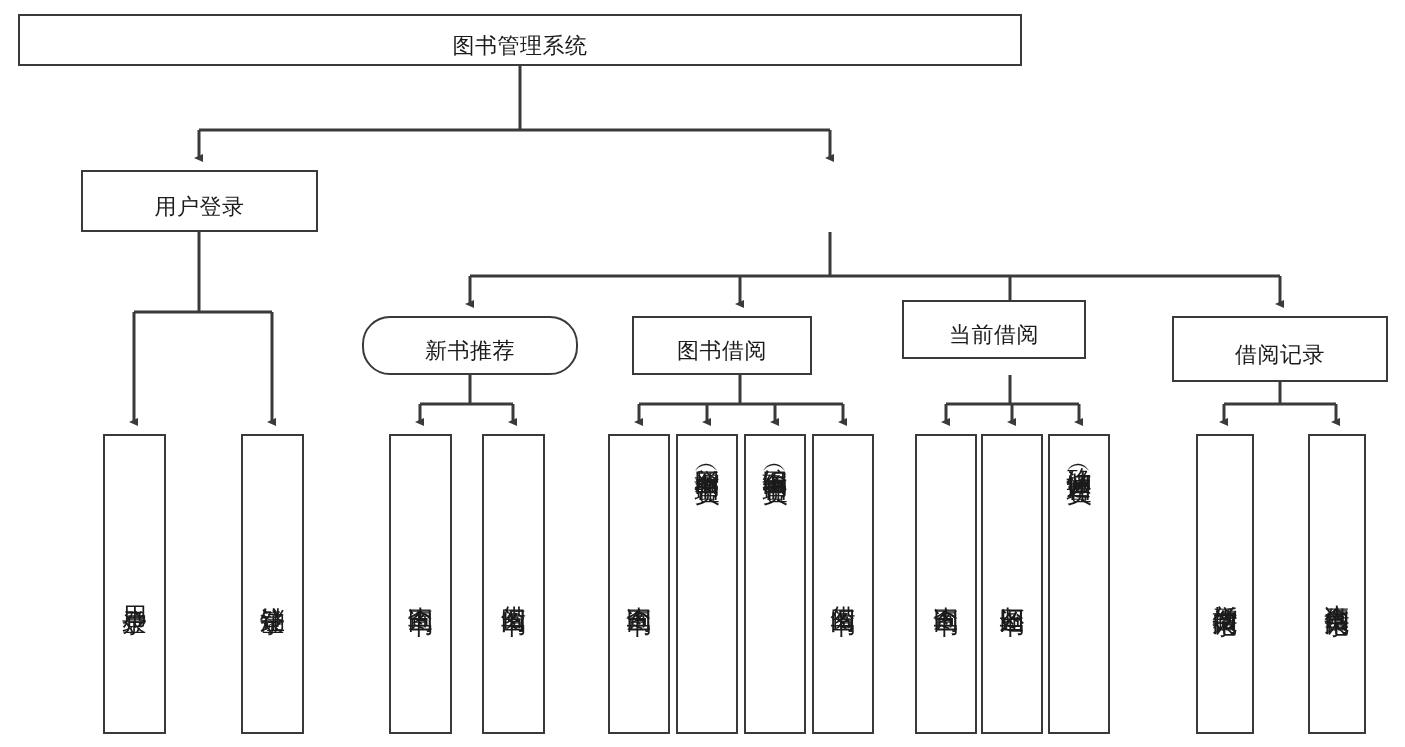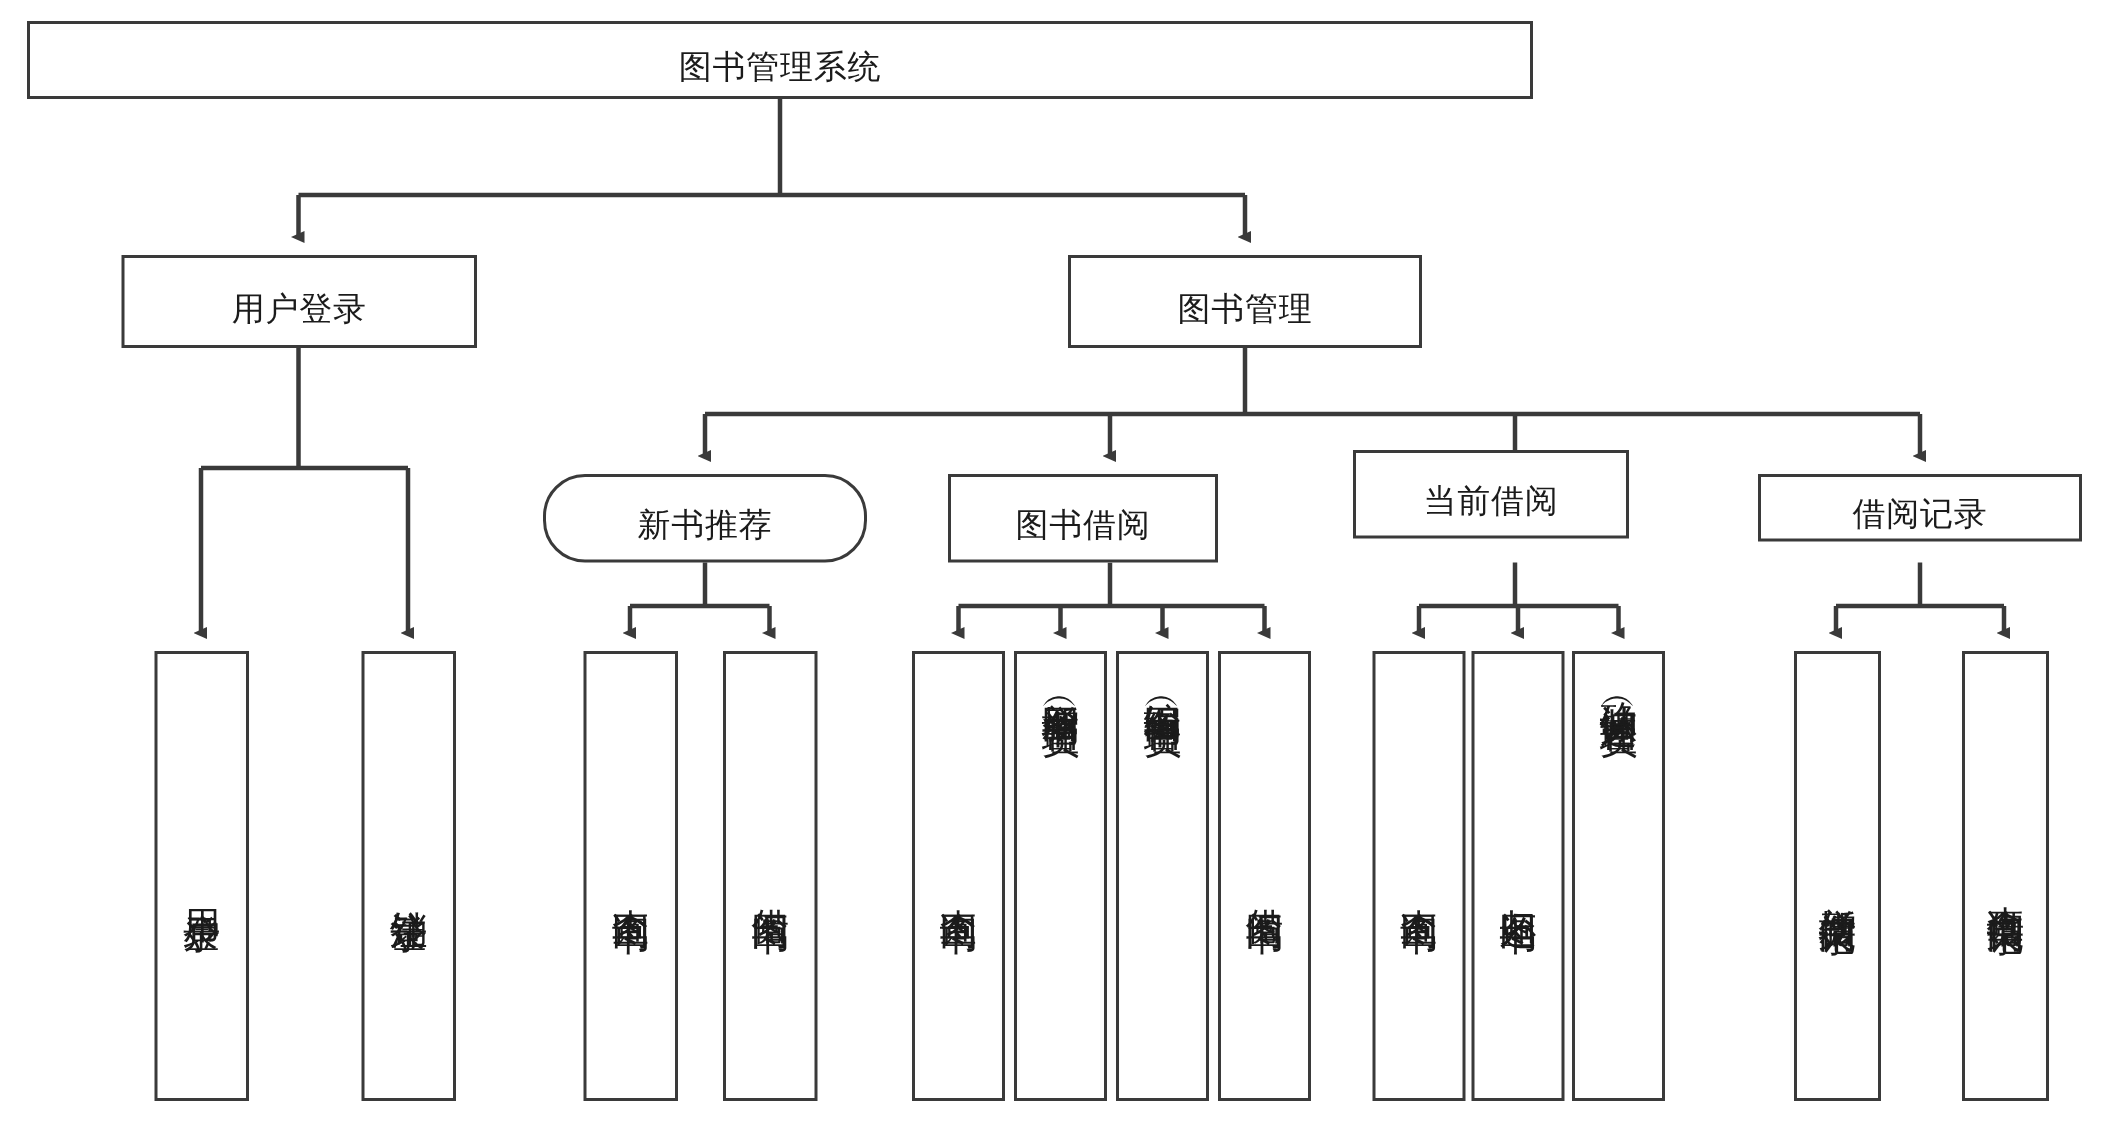--- a/index.html
+++ b/index.html
@@ -126,37 +126,34 @@
   </svg>
 
   <div class="node horiz" style="left:18px; top:14px; width:1004px; height:52px;">
     <span class="node-label">图书管理系统</span>
   </div>
 
   <div class="node horiz" style="left:81px; top:170px; width:237px; height:62px;">
     <span class="node-label">用户登录</span>
   </div>
 
-  <div class="node horiz" style="left:712px; top:170px; width:236px; height:62px;">
-    <span class="node-label">图书管理</span>
-  </div>
 
   <div class="node horiz" style="left:362px; top:316px; width:216px; height:59px;border-radius:28px;">
     <span class="node-label">新书推荐</span>
   </div>
 
   <div class="node horiz" style="left:632px; top:316px; width:180px; height:59px;">
     <span class="node-label">图书借阅</span>
   </div>
 
   <div class="node horiz" style="left:902px; top:300px; width:184px; height:59px;">
     <span class="node-label">当前借阅</span>
   </div>
 
-  <div class="node horiz" style="left:1172px; top:316px; width:216px; height:45px;">
+  <div class="node horiz" style="left:1172px; top:316px; width:216px; height:66px;">
     <span class="node-label">借阅记录</span>
   </div>
 
   <div class="node vert centered" style="left:103px; top:434px; width:63px; height:300px;">
     <span class="node-label">用户登录</span>
   </div>
 
   <div class="node vert centered" style="left:241px; top:434px; width:63px; height:300px;">
     <span class="node-label">注销登录</span>
   </div>

